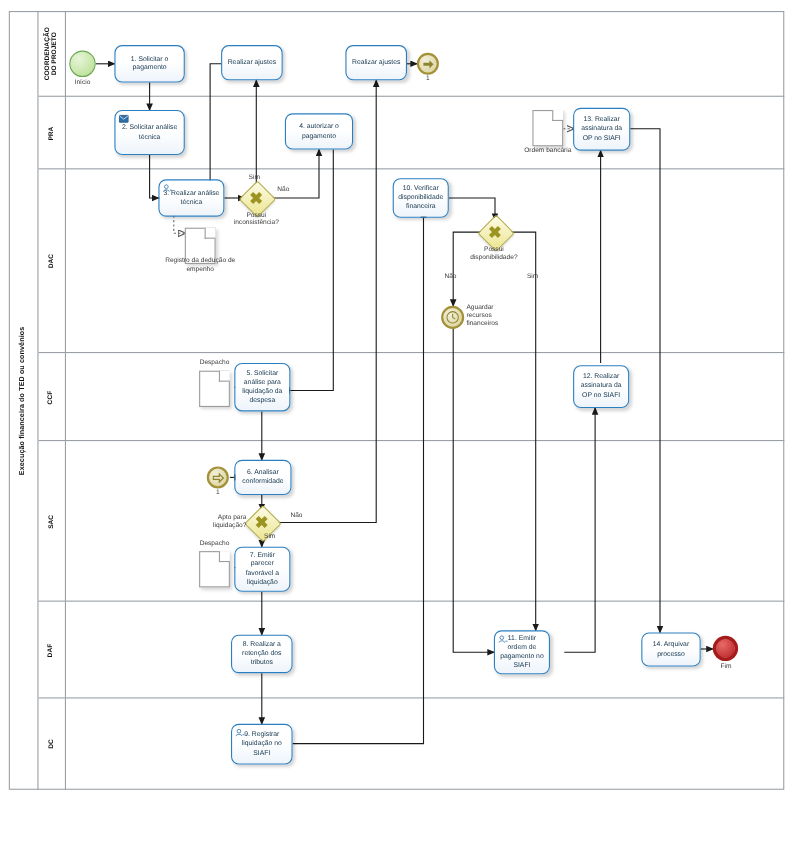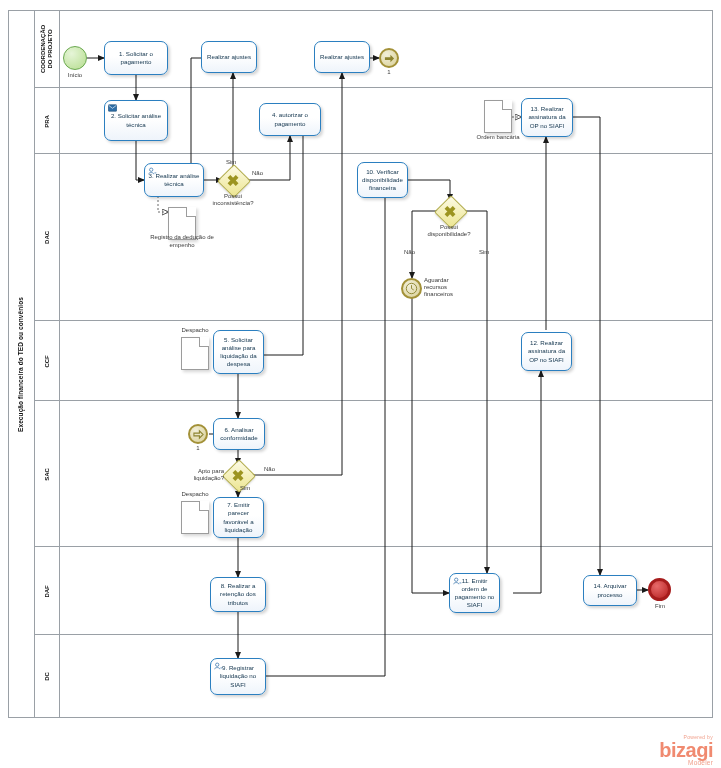--- a/index.html
+++ b/index.html
@@ -324,19 +324,14 @@
 
   <div class="task" style="left:210px;top:658px;width:56px;height:37px;">
     <svg class="tIcon" viewBox="0 0 14 12">
       <circle cx="5" cy="4" r="2.6" fill="none" stroke="#2f6fa8" stroke-width="1.1"></circle>
       <path d="M1,11 C1,7.6 9,7.6 9,11" fill="none" stroke="#2f6fa8" stroke-width="1.1"></path>
       <path d="M10,9 L13,9" stroke="#2f6fa8" stroke-width="1.1"></path>
     </svg>
     <span>9. Registrar liquidação no SIAFI</span>
   </div>
 
-  <div class="logo" style="left:613px;top:735px;width:100px;">
-    <div class="pw">Powered by</div>
-    <div class="bz">bizagi</div>
-    <div class="md">Modeler</div>
-  </div>
 
 </div>
 
 </body></html>

